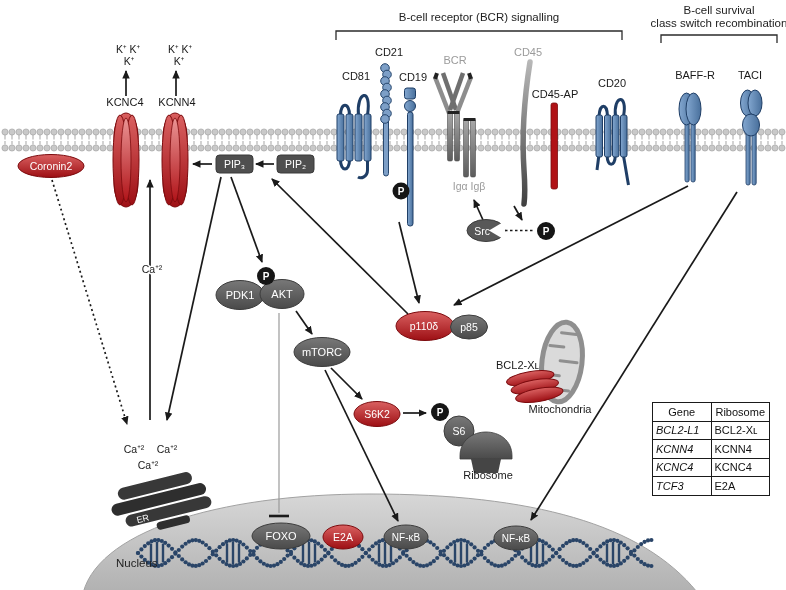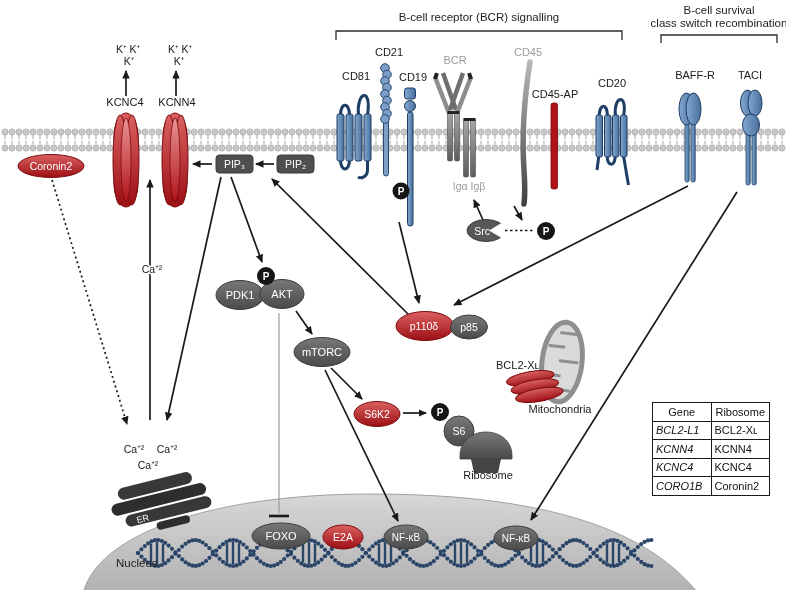--- a/index.html
+++ b/index.html
@@ -1129,18 +1129,18 @@
         </tr>
         <tr>
           <td class="gene">KCNN4</td>
           <td>KCNN4</td>
         </tr>
         <tr>
           <td class="gene">KCNC4</td>
           <td>KCNC4</td>
         </tr>
         <tr>
-          <td class="gene">CORO1B</td>
-          <td>Coronin2</td>
+          <td class="gene">TCF3</td>
+          <td>E2A</td>
         </tr>
       </tbody>
 </table>
 </div>
 
 </body></html>

